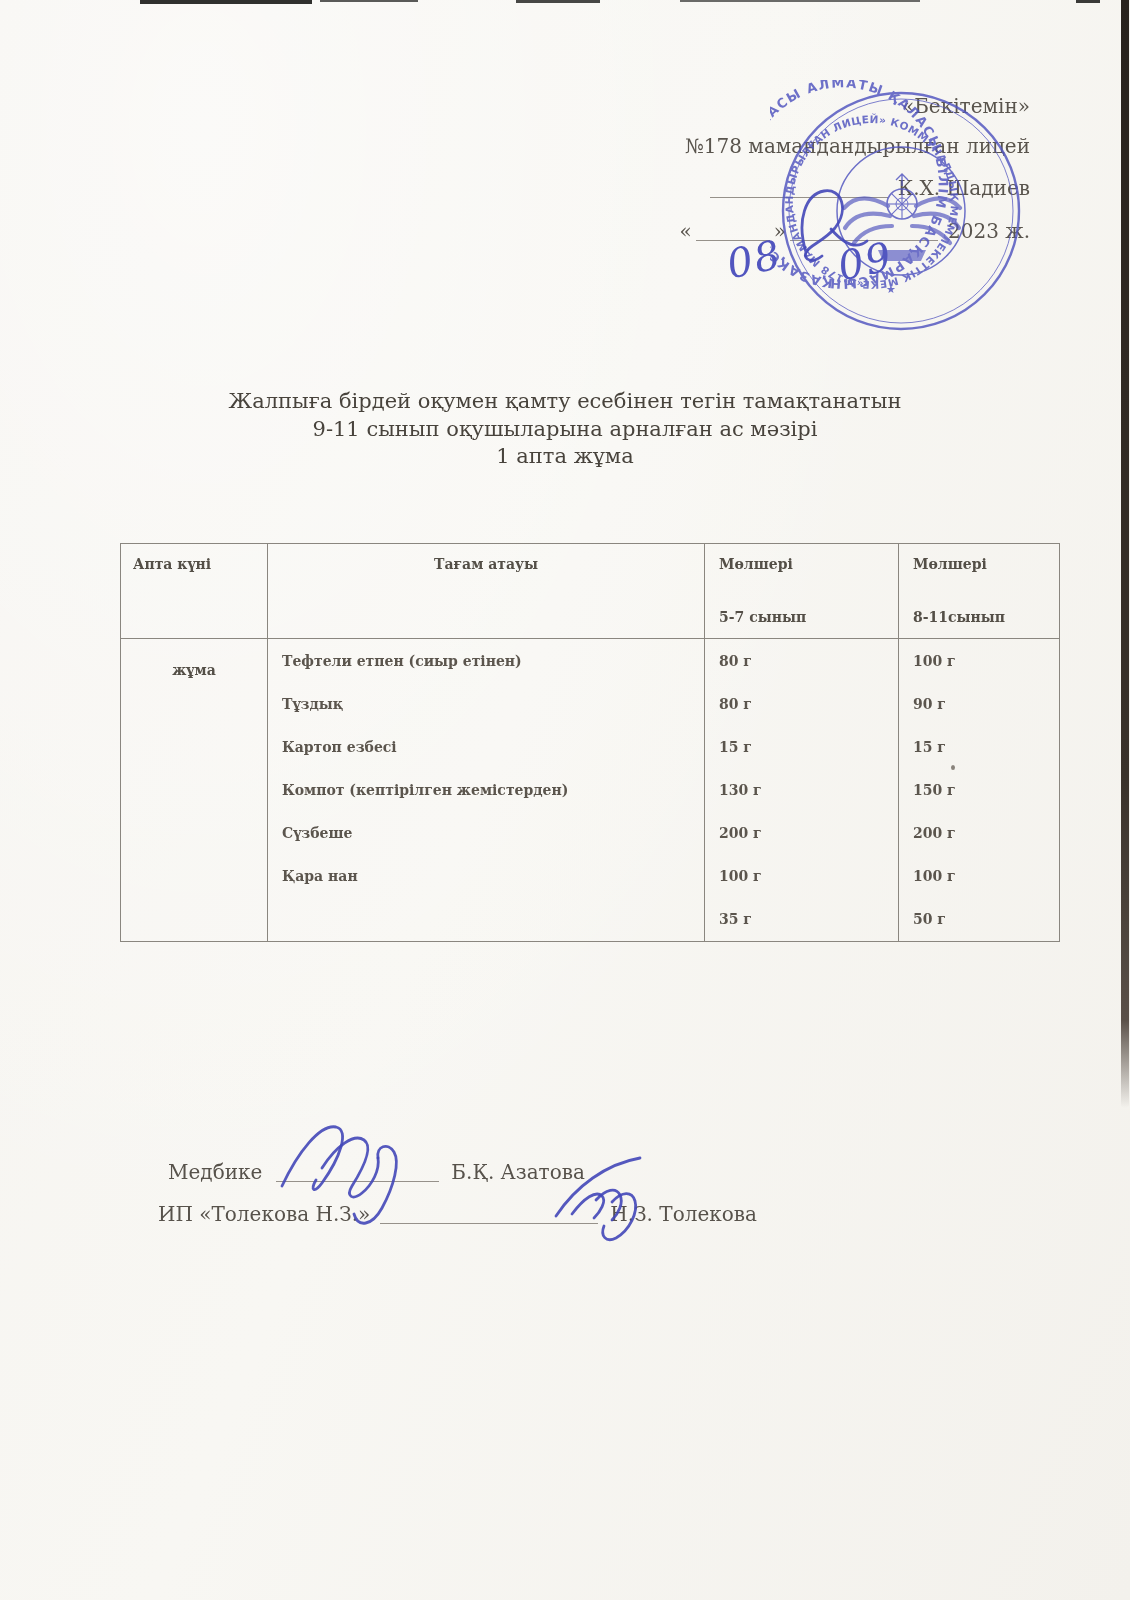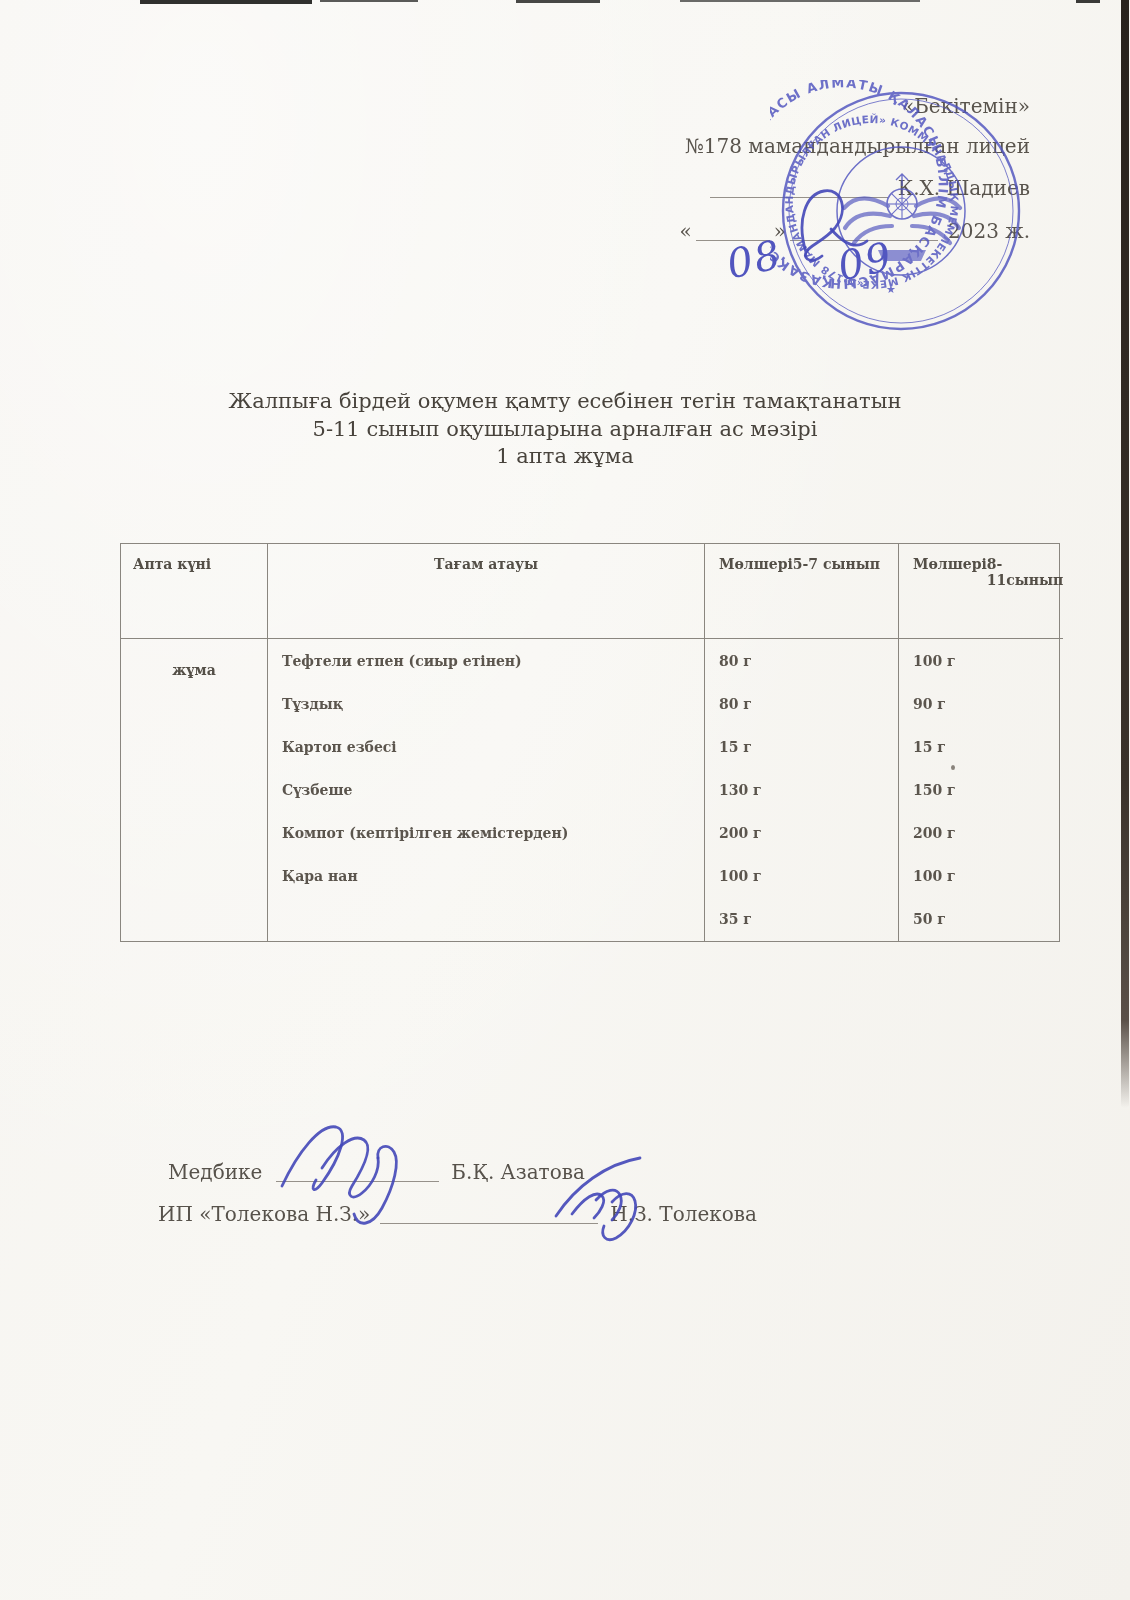--- a/index.html
+++ b/index.html
@@ -61,21 +61,21 @@
     border:1.2px solid #8a867f;display:grid;
     grid-template-columns:147px 437px 194px 1fr;
     grid-template-rows:95px 1fr;
     font-size:14px;color:#544f47;font-weight:bold;
   }
   .cell{border-right:1.1px solid #8a867f;box-sizing:border-box;}
   .cell.last{border-right:none;}
   .cell.head{border-bottom:1.1px solid #8a867f;}
   .h-day{padding:12px 0 0 12px;}
   .h-dish{padding-top:12px;text-align:center;}
-  .h-amt{padding:12px 0 0 14px;display:flex;flex-direction:row;row-gap:20px;}
+  .h-amt{padding:12px 0 0 14px;display:flex;flex-direction:column;row-gap:37px;}
   .b-day{padding-top:10px;text-align:center;}
   .b-col{padding-top:1px;}
   .cell-line{line-height:43px;padding-left:14px;white-space:nowrap;color:#5b554d;}
   .b-day .cell-line{padding-left:0;color:#544f47;}
 
   
   .sig-row{position:absolute;font-size:20px;color:#57524b;white-space:nowrap;}
   .sig-row1{left:168px;top:1158px;}
   .sig-row2{left:158px;top:1200px;}
   .sig-uline{display:inline-block;border-bottom:1.3px solid #96918a;height:20px;vertical-align:baseline;transform:translateY(3px);}
@@ -144,21 +144,21 @@
         <path d="M 146 126 Q 174 110 190 128"></path>
         <path d="M 144 136 Q 176 128 189 148"></path>
         <path d="M 142 146 Q 168 146 180 163"></path>
       </g>
       <path d="M 108 170 L 156 170 L 151 181 L 113 181 Z" fill="#5357c0" opacity="0.78" stroke="none"></path>
     </g>
   </svg>
 
   <div class="doc-title">
     <div>Жалпыға бірдей оқумен қамту есебінен тегін тамақтанатын</div>
-    <div>5-11 сынып оқушыларына арналған ас мәзірі</div>
+    <div>9-11 сынып оқушыларына арналған ас мәзірі</div>
     <div>1 апта жұма</div>
   </div>
 
   <div class="menu-table">
     <div class="cell head h-day">Апта күні</div>
     <div class="cell head h-dish">Тағам атауы</div>
     <div class="cell head h-amt">
       <span>Мөлшері</span>
       <span>5-7 сынып</span>
     </div>
@@ -167,22 +167,22 @@
       <span>8-11сынып</span>
     </div>
 
     <div class="cell b-day">
       <div class="cell-line">жұма</div>
     </div>
     <div class="cell b-col">
       <div class="cell-line">Тефтели етпен (сиыр етінен)</div>
       <div class="cell-line">Тұздық</div>
       <div class="cell-line">Картоп езбесі</div>
+      <div class="cell-line">Компот (кептірілген жемістерден)</div>
       <div class="cell-line">Сүзбеше</div>
-      <div class="cell-line">Компот (кептірілген жемістерден)</div>
       <div class="cell-line">Қара нан</div>
     </div>
     <div class="cell b-col">
       <div class="cell-line">80 г</div>
       <div class="cell-line">80 г</div>
       <div class="cell-line">15 г</div>
       <div class="cell-line">130 г</div>
       <div class="cell-line">200 г</div>
       <div class="cell-line">100 г</div>
       <div class="cell-line">35 г</div>

